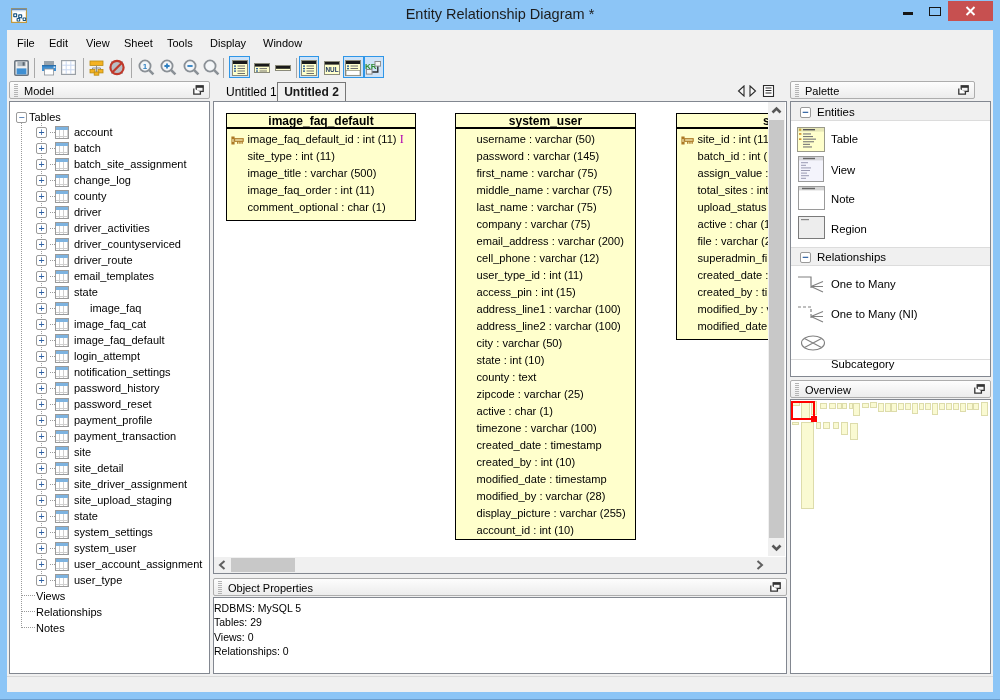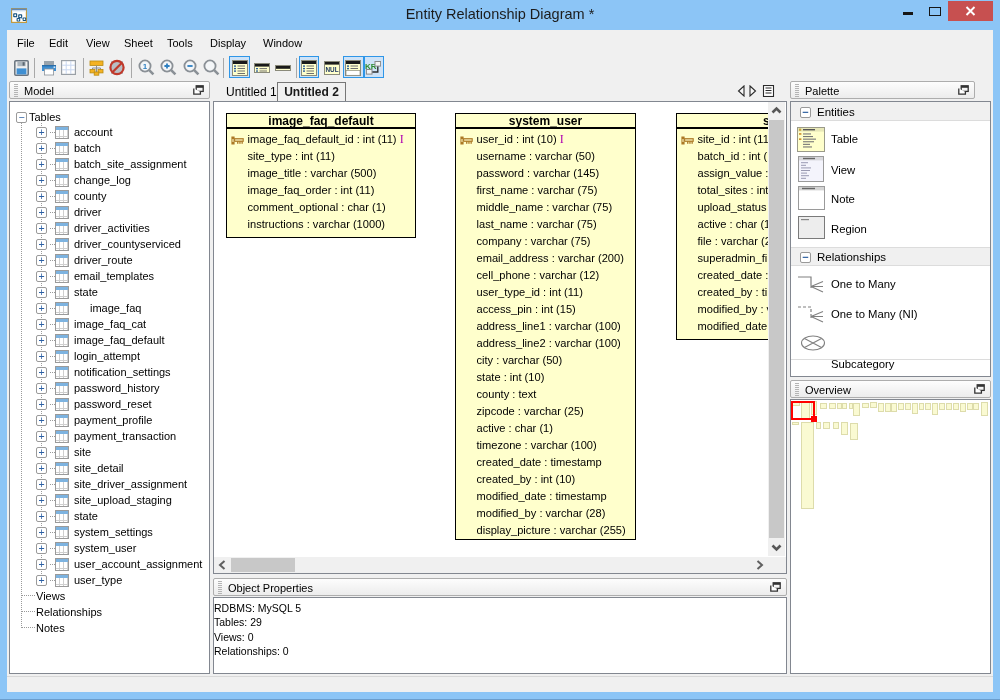--- a/index.html
+++ b/index.html
@@ -258,35 +258,24 @@
 <g fill="#ab7823">
               <rect x="6.1" y="5.3" width="1.3" height="2.5"></rect>
               <rect x="8.3" y="5.3" width="1.3" height="2.5"></rect>
               <rect x="10.5" y="5.3" width="1.3" height="2.5"></rect>
             </g>
 </svg><span class="rt">image_faq_default_id : int (11)</span> <span class="ix">I</span></div>
         <div class="ert-r"><span class="rt">site_type : int (11)</span></div>
         <div class="ert-r"><span class="rt">image_title : varchar (500)</span></div>
         <div class="ert-r"><span class="rt">image_faq_order : int (11)</span></div>
         <div class="ert-r"><span class="rt">comment_optional : char (1)</span></div>
-        <div class="ert-r"><span class="rt">instructions : varchar (1000)</span></div>
         <div style="height:4px"></div>
       </div>
       <div class="ert" style="left:241px;top:11px;width:181px;">
         <div class="ert-t">system_user</div>
-        <div class="ert-r"><svg class="key" width="13" height="9" viewBox="0 0 13 9">
-<path d="M0.4 0.6 H3.6 V3.1 H2.5 V5.9 H3.6 V8.4 H0.4 Z" fill="#ab7823"></path>
-<rect x="0.9" y="3.1" width="0.9" height="2.8" fill="#e8d49a"></rect>
-<rect x="3.6" y="2.7" width="8.6" height="2.6" fill="#efdfa8" stroke="#ab7823" stroke-width="1.1"></rect>
-<g fill="#ab7823">
-              <rect x="6.1" y="5.3" width="1.3" height="2.5"></rect>
-              <rect x="8.3" y="5.3" width="1.3" height="2.5"></rect>
-              <rect x="10.5" y="5.3" width="1.3" height="2.5"></rect>
-            </g>
-</svg><span class="rt">user_id : int (10)</span> <span class="ix">I</span></div>
         <div class="ert-r"><span class="rt">username : varchar (50)</span></div>
         <div class="ert-r"><span class="rt">password : varchar (145)</span></div>
         <div class="ert-r"><span class="rt">first_name : varchar (75)</span></div>
         <div class="ert-r"><span class="rt">middle_name : varchar (75)</span></div>
         <div class="ert-r"><span class="rt">last_name : varchar (75)</span></div>
         <div class="ert-r"><span class="rt">company : varchar (75)</span></div>
         <div class="ert-r"><span class="rt">email_address : varchar (200)</span></div>
         <div class="ert-r"><span class="rt">cell_phone : varchar (12)</span></div>
         <div class="ert-r"><span class="rt">user_type_id : int (11)</span></div>
         <div class="ert-r"><span class="rt">access_pin : int (15)</span></div>
@@ -296,20 +285,21 @@
         <div class="ert-r"><span class="rt">state : int (10)</span></div>
         <div class="ert-r"><span class="rt">county : text</span></div>
         <div class="ert-r"><span class="rt">zipcode : varchar (25)</span></div>
         <div class="ert-r"><span class="rt">active : char (1)</span></div>
         <div class="ert-r"><span class="rt">timezone : varchar (100)</span></div>
         <div class="ert-r"><span class="rt">created_date : timestamp</span></div>
         <div class="ert-r"><span class="rt">created_by : int (10)</span></div>
         <div class="ert-r"><span class="rt">modified_date : timestamp</span></div>
         <div class="ert-r"><span class="rt">modified_by : varchar (28)</span></div>
         <div class="ert-r"><span class="rt">display_picture : varchar (255)</span></div>
+        <div class="ert-r"><span class="rt">account_id : int (10)</span></div>
       </div>
       <div class="ert" style="left:462px;top:11px;width:290px;">
         <div class="ert-t">site_upload_staging</div>
         <div class="ert-r"><svg class="key" width="13" height="9" viewBox="0 0 13 9">
 <path d="M0.4 0.6 H3.6 V3.1 H2.5 V5.9 H3.6 V8.4 H0.4 Z" fill="#ab7823"></path>
 <rect x="0.9" y="3.1" width="0.9" height="2.8" fill="#e8d49a"></rect>
 <rect x="3.6" y="2.7" width="8.6" height="2.6" fill="#efdfa8" stroke="#ab7823" stroke-width="1.1"></rect>
 <g fill="#ab7823">
               <rect x="6.1" y="5.3" width="1.3" height="2.5"></rect>
               <rect x="8.3" y="5.3" width="1.3" height="2.5"></rect>

